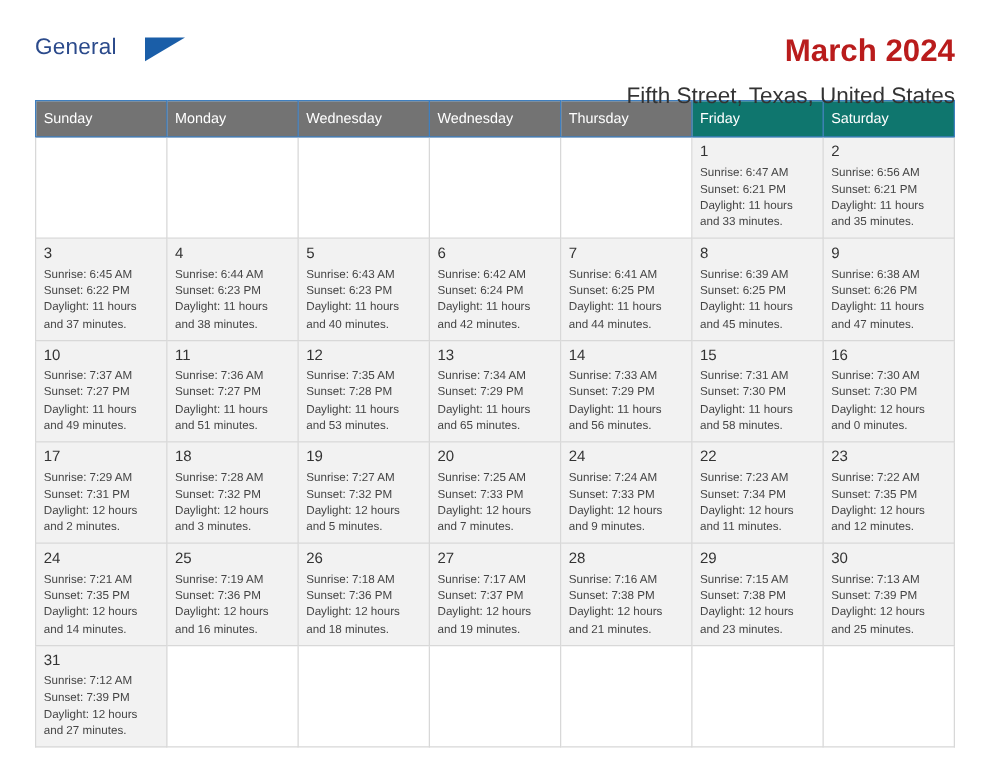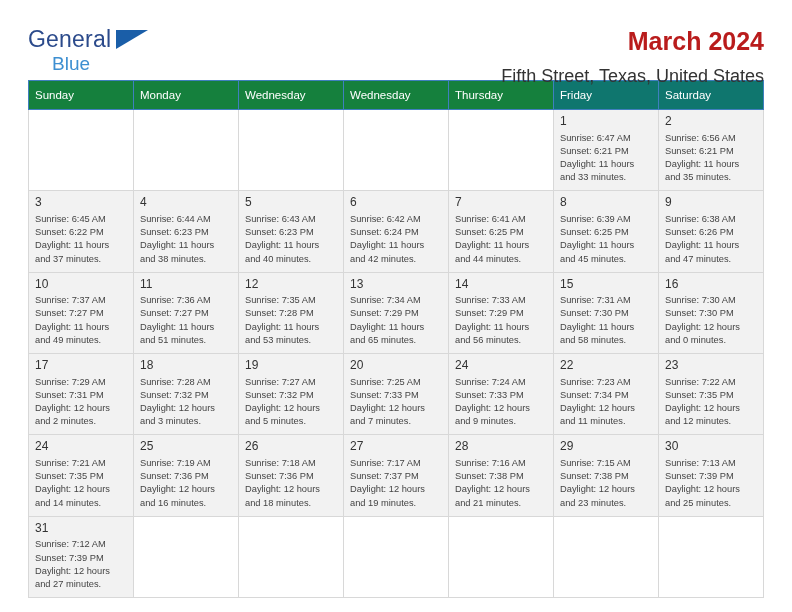--- a/index.html
+++ b/index.html
@@ -31,21 +31,21 @@
     height: 68px;
     box-sizing: border-box;
   }
   .logo {
     position: relative;
     width: 150px;
     height: 50px;
     line-height: 1;
   }
   .logo-general {
-    font-size: 23px;
+    font-size: 18px;
     color: #2b4a8b;
     letter-spacing: 0.2px;
     font-family: "Liberation Sans", sans-serif;
   }
   .logo-blue {
     font-size: 19px;
     color: #3d8fd1;
     margin-left: 24px;
     display: block;
     margin-top: 3px;
@@ -75,21 +75,21 @@
   }
 
   
   table.calendar {
     width: 100%;
     border-collapse: collapse;
     table-layout: fixed;
     margin-top: 12px;
   }
   table.calendar th {
-    background: #15803d;
+    background: #737373;
     color: #ffffff;
     font-size: 11.5px;
     font-weight: normal;
     text-align: left;
     padding: 5px 6px;
     border: 1px solid #3f7fbf;
     height: 18px;
   }
   table.calendar th.weekend-head {
     background: #0f766e;
@@ -124,21 +124,20 @@
 </style>
 </head>
 <body>
 
 <div class="page">
 
   <div class="header">
     <div class="logo">
       <span class="logo-general">General</span>
       <span class="logo-flag"></span>
-      <span class="logo-blue">Blue</span>
     </div>
     <div class="title-block">
       <div class="month-title">March 2024</div>
       <div class="location">Fifth Street, Texas, United States</div>
     </div>
   </div>
 
   <table class="calendar">
     <thead>
       <tr>

